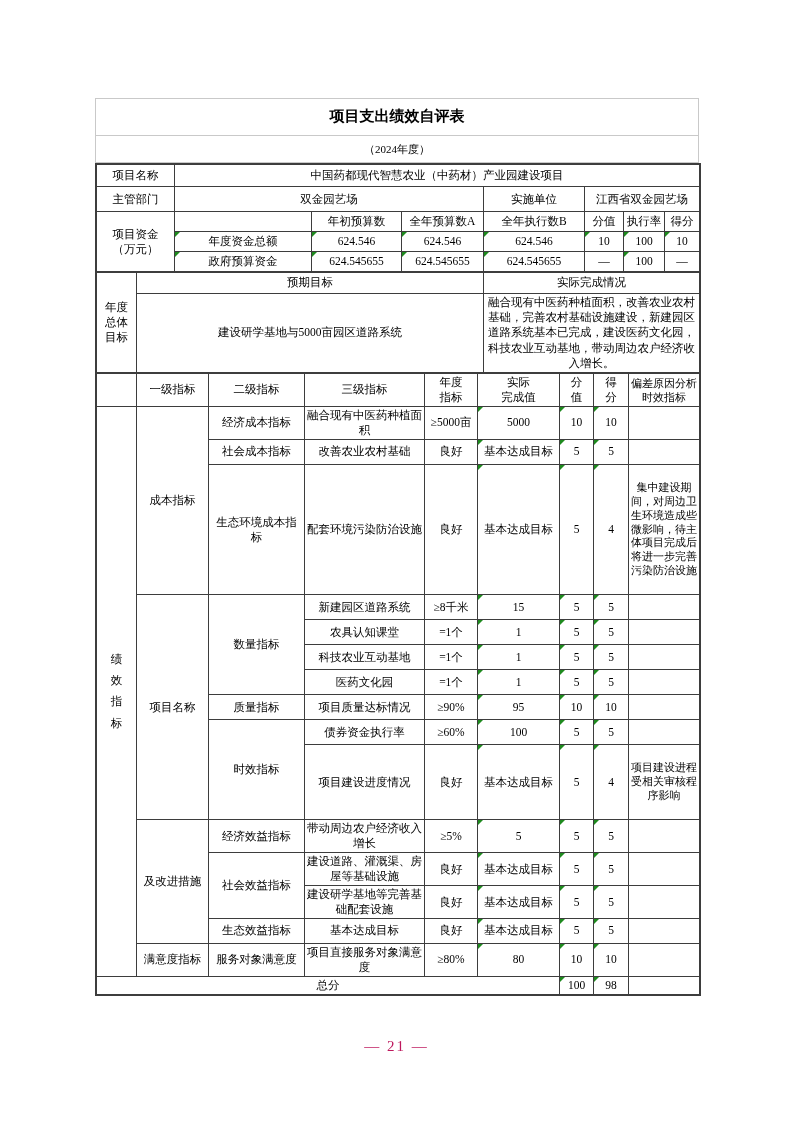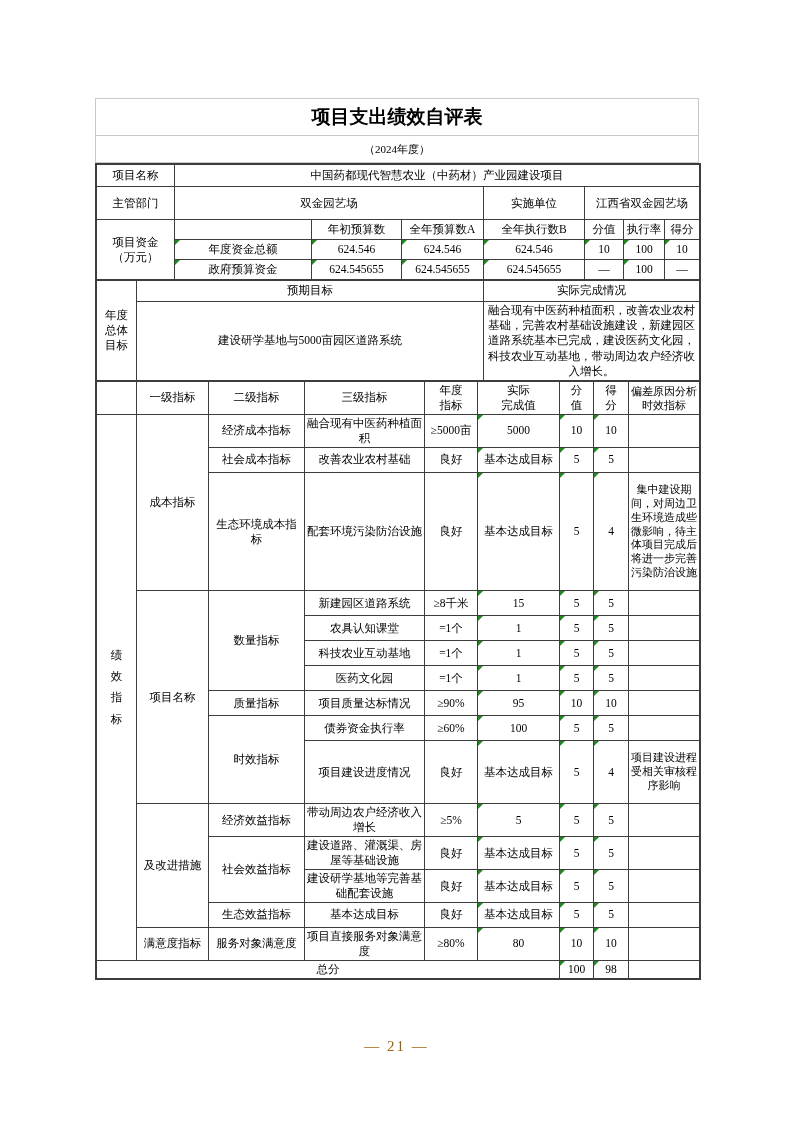--- a/index.html
+++ b/index.html
@@ -11,49 +11,49 @@
   .doc{position:absolute;left:95px;top:98px;width:606px}
   table{border-collapse:collapse;table-layout:fixed;width:603px}
   td{
     vertical-align:middle;text-align:center;
     white-space:pre-line;word-break:break-all;
     padding:1px 2px;font-size:11.5px;line-height:1.3;
     overflow:hidden;
   }
   
   .tbl-title td{border:1px solid #c9c9c9}
-  .tbl-title .t{font-size:19px;font-weight:bold;height:34px}
+  .tbl-title .t{font-size:15px;font-weight:bold;height:34px}
   .tbl-title .s{font-size:11px;font-weight:normal;height:24px}
   
   .frame{border:1px solid #3d3d3d;width:604px}
   .frame td{border:1px solid #3d3d3d}
   .tbl-funds tr{height:20px}
   .tbl-funds tr:nth-child(1){height:22px}
-  .tbl-funds tr:nth-child(2){height:33px}
+  .tbl-funds tr:nth-child(2){height:25px}
   .tbl-goals tr:first-child{height:21px}
   .tbl-goals td{line-height:1.32}
   .tbl-ind tr{height:25px}
   .tbl-ind tr:first-child{height:30px}
   .tbl-ind tr:last-child{height:16px}
   
   .L{text-align:center}
   .B{font-weight:normal}
   .V{line-height:1.85;font-size:11.5px}
-  .D{font-size:11px;line-height:1.27;padding:10px 1px}
+  .D{font-size:11px;line-height:1.27;padding:16px 1px}
   .SM{font-size:11px}
   .NW{white-space:nowrap}
   
   .m{position:relative}
   .m::before{
     content:"";position:absolute;top:0;left:0;width:0;height:0;
     border-top:5px solid #1e8a1e;border-right:5px solid transparent;
   }
   .pagenum{
     position:absolute;top:1038px;left:0;width:100%;
-    text-align:center;font-size:15px;color:#a16207;letter-spacing:2px;
+    text-align:center;font-size:15px;color:#be185d;letter-spacing:2px;
   }
 </style>
 </head>
 <body>
 
 <div class="doc">
 
   <table class="tbl-title">
     <colgroup>
         <col style="width:603px">

